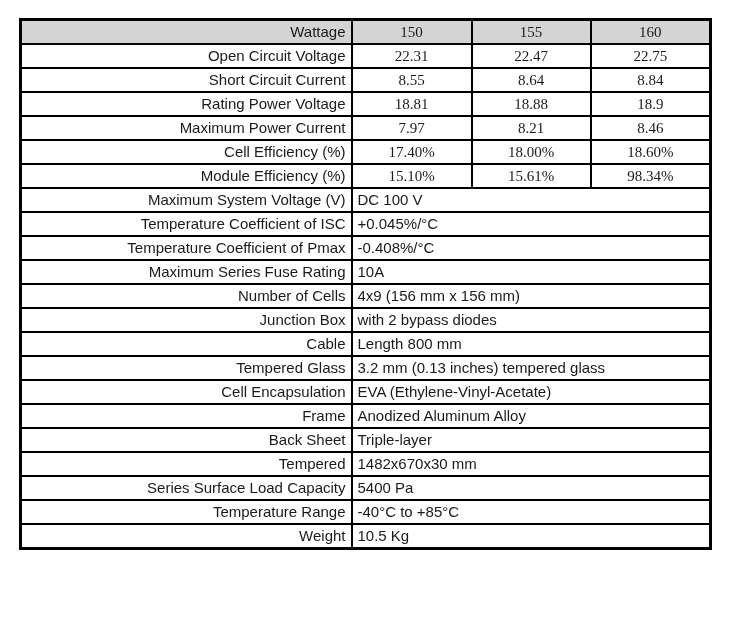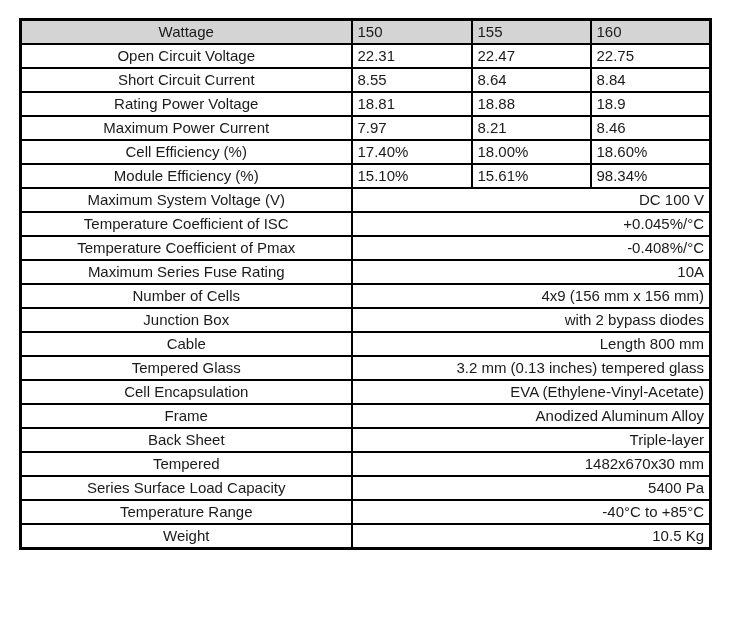--- a/index.html
+++ b/index.html
@@ -33,23 +33,23 @@
     height: 22px;
     padding: 0 5px;
     overflow: hidden;
     white-space: nowrap;
     background: var(--cell-bg, #ffffff);
     line-height: 22px;
   }
   table.spec th {
     background: var(--header-bg, #d4d4d4);
   }
-  .label { text-align: center; }
-  .num   { text-align: left; }
-  .span  { text-align: right; }
+  .label { text-align: right; }
+  .num   { text-align: center; font-family: Liberation Serif, serif; }
+  .span  { text-align: left; }
 </style>
 </head>
 <body>
 
 <div class="sheet">
   <table class="spec">
     <colgroup>
       <col style="width:331px">
       <col style="width:120px">
       <col style="width:119px">

